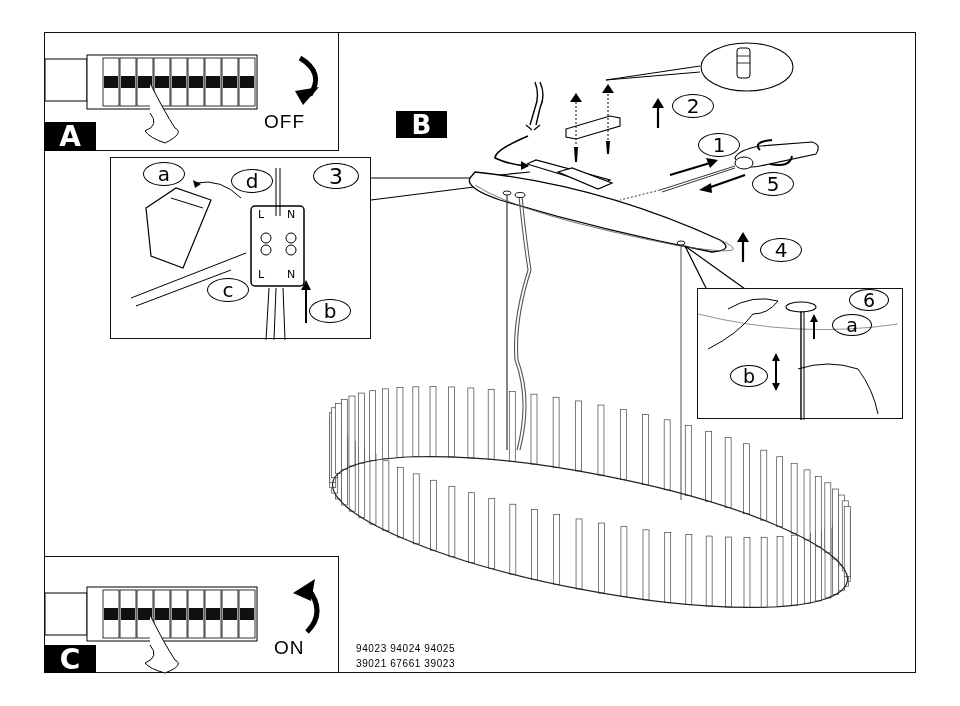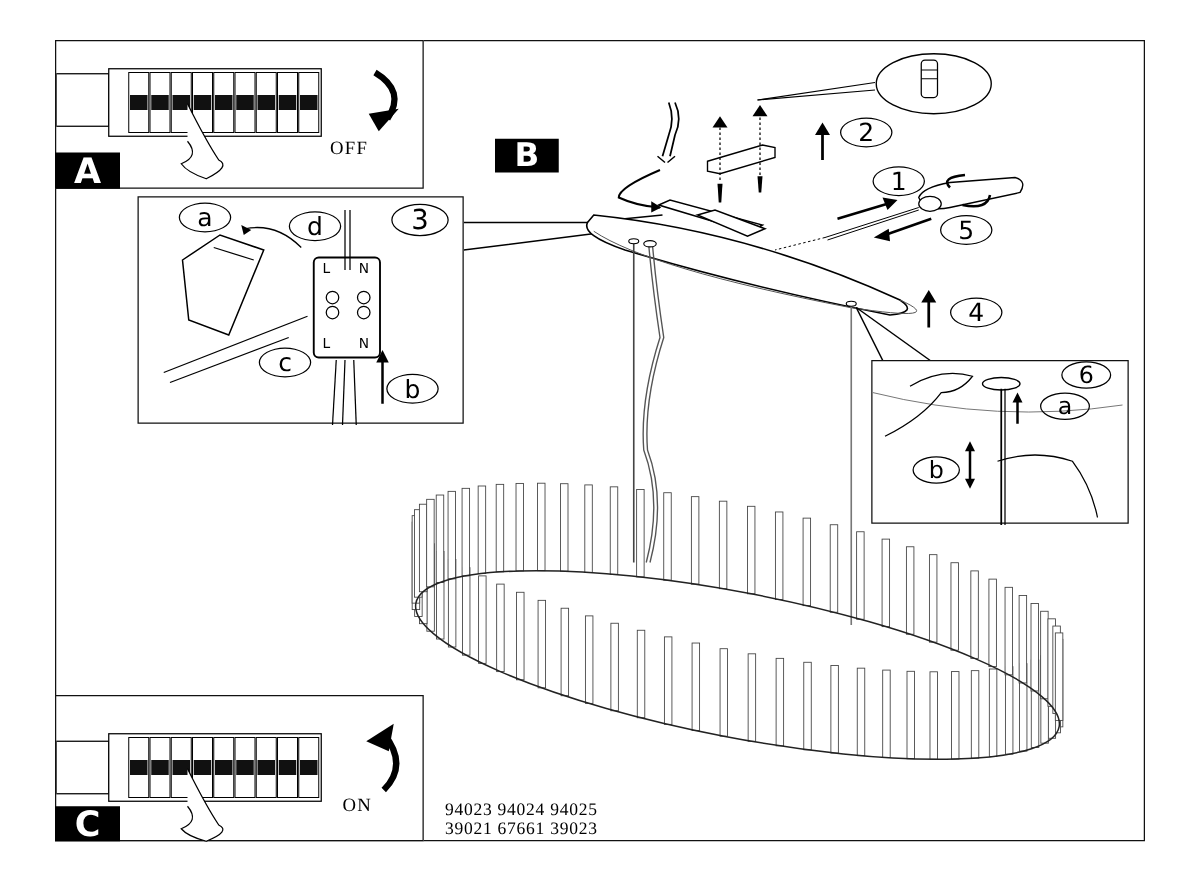--- a/index.html
+++ b/index.html
@@ -11,25 +11,25 @@
   .panel-a { left: 44px; top: 32px; width: 295px; height: 119px; }
   .panel-c { left: 44px; top: 556px; width: 295px; height: 117px; }
   .panel-3 { left: 110px; top: 157px; width: 261px; height: 182px; }
   .panel-6 { left: 697px; top: 288px; width: 206px; height: 131px; }
   .label-box { position: absolute; background: #000; color: #fff; font-weight: bold;
                font-family: "DejaVu Sans", sans-serif; display: flex; align-items: center;
                justify-content: center; }
   .lbl-a { left: 44px; top: 122px; width: 52px; height: 29px; font-size: 28px; }
   .lbl-c { left: 44px; top: 645px; width: 52px; height: 28px; font-size: 28px; }
   .lbl-b { left: 396px; top: 111px; width: 51px; height: 27px; font-size: 26px; }
-  .word { position: absolute; font-family: Liberation Serif, serif; font-size: 15px; letter-spacing: 1px; }
+  .word { position: absolute; font-family: Liberation Sans, sans-serif; font-size: 19px; letter-spacing: 1px; }
   .w-off { left: 264px; top: 111px; }
   .w-on { left: 274px; top: 637px; text-align: center; }
-  .models { position: absolute; left: 356px; top: 641px; font-family: Liberation Serif, serif;
-            font-size: 14px; line-height: 15px; letter-spacing: 0.6px; }
+  .models { position: absolute; left: 356px; top: 641px; font-family: Liberation Sans, sans-serif;
+            font-size: 10px; line-height: 15px; letter-spacing: 0.6px; }
   .circ { position: absolute; border: 1.6px solid #000; border-radius: 50%;
           display: flex; align-items: center; justify-content: center;
           font-family: "DejaVu Sans", sans-serif; background: transparent; box-sizing: border-box; }
   svg.overlay { position: absolute; left: 0; top: 0; }
 </style>
 </head>
 <body>
 
 <div class="frame"></div>
 

